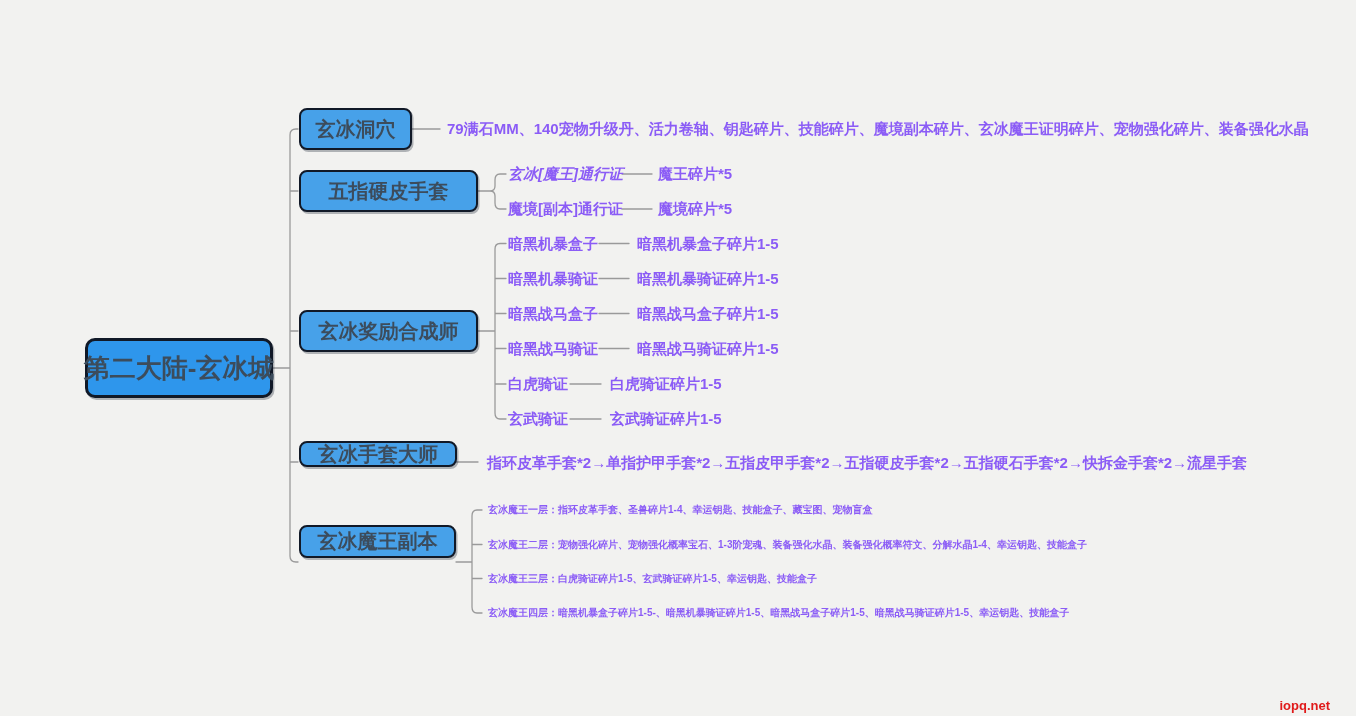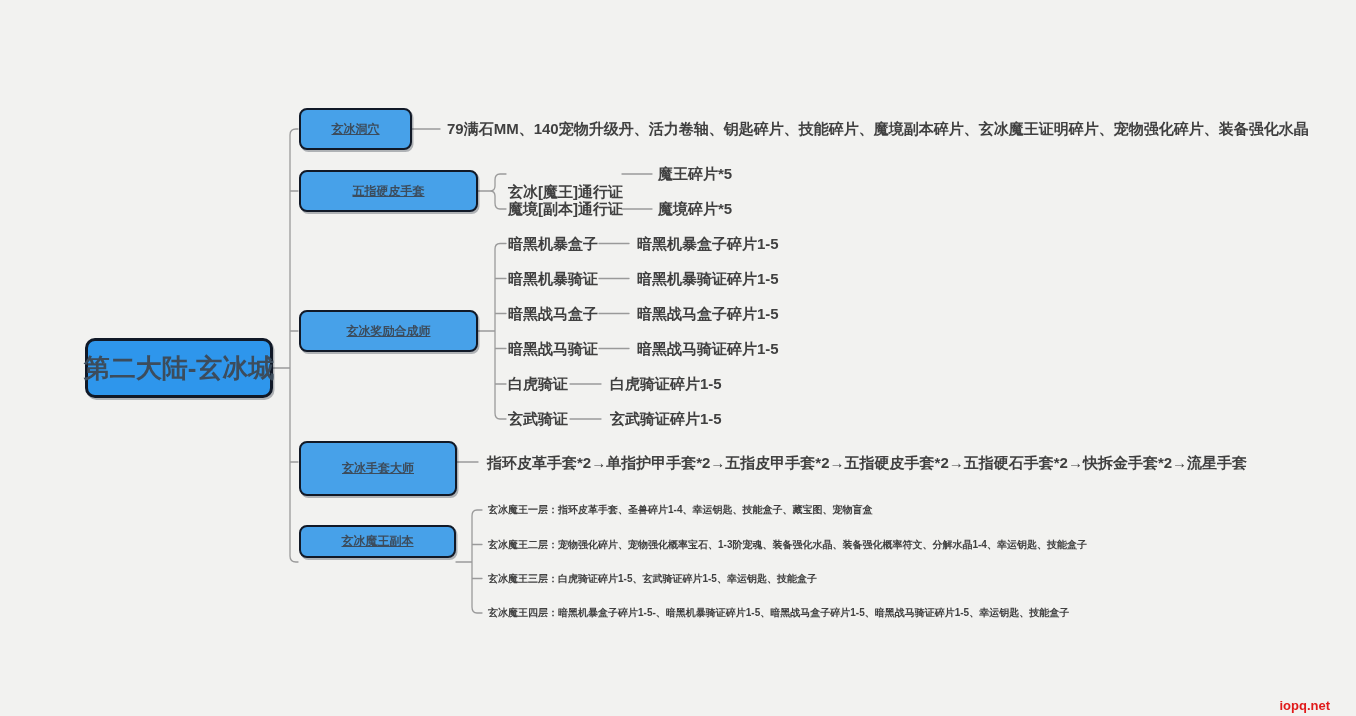--- a/index.html
+++ b/index.html
@@ -11,24 +11,24 @@
   svg.wires { position:absolute; left:0; top:0; width:1356px; height:716px; }
   .node-box {
     position:absolute; box-sizing:border-box;
     display:flex; align-items:center; justify-content:center;
     background:#47a1e9; border:2.5px solid #111927; border-radius:8px;
     color:#3c4c5c; font-weight:bold; white-space:nowrap;
     box-shadow:1.5px 2px 0 rgba(20,30,45,.30);
     cursor:default;
   }
   .root   { background:#2e96ec; border-width:3px; border-radius:10px; font-size:26px; }
-  .branch { font-size:12px;text-decoration:underline; }
+  .branch { font-size:20px; }
   .txt {
     position:absolute; transform:translateY(-50%);
-    white-space:nowrap; font-weight:bold; color:#404040;
+    white-space:nowrap; font-weight:bold; color:#8b5cf6;
   }
   .t15 { font-size:15px; }
   .t14 { font-size:10px; }
   .watermark {
     position:absolute; right:26px; bottom:3px;
     font-size:13px; font-weight:bold; color:#e01a1a;
   }
 </style>
 </head>
 <body>
@@ -49,40 +49,40 @@
 
     <path d="M456,562 H472 M472,516 V607 M472,516 Q472,510 477,510 H482 M472,607 Q472,613 477,613 H482 M472,544.5 H482 M472,578.5 H482"></path>
   </svg>
 
   <div class="node-box root" style="left:85px; top:338px; width:188px; height:60px;">第二大陆-玄冰城</div>
 
   <div class="node-box branch" style="left:299px; top:108px; width:113px; height:42px;">玄冰洞穴</div>
   <div class="txt t15" style="left:447px; top:129px;">79满石MM、140宠物升级丹、活力卷轴、钥匙碎片、技能碎片、魔境副本碎片、玄冰魔王证明碎片、宠物强化碎片、装备强化水晶</div>
 
   <div class="node-box branch" style="left:299px; top:170px; width:179px; height:42px;">五指硬皮手套</div>
-  <div class="txt t15" style="left:508px; top:192px;">玄冰[魔王]通行证</div>
+  <div class="txt t15" style="left:508px; top:174px;font-style:italic;">玄冰[魔王]通行证</div>
   <div class="txt t15" style="left:658px; top:174px;">魔王碎片*5</div>
   <div class="txt t15" style="left:508px; top:209px;">魔境[副本]通行证</div>
   <div class="txt t15" style="left:658px; top:209px;">魔境碎片*5</div>
 
   <div class="node-box branch" style="left:299px; top:310px; width:179px; height:42px;">玄冰奖励合成师</div>
   <div class="txt t15" style="left:508px; top:243.5px;">暗黑机暴盒子</div>
   <div class="txt t15" style="left:637px; top:243.5px;">暗黑机暴盒子碎片1-5</div>
   <div class="txt t15" style="left:508px; top:278.5px;">暗黑机暴骑证</div>
   <div class="txt t15" style="left:637px; top:278.5px;">暗黑机暴骑证碎片1-5</div>
   <div class="txt t15" style="left:508px; top:313.5px;">暗黑战马盒子</div>
   <div class="txt t15" style="left:637px; top:313.5px;">暗黑战马盒子碎片1-5</div>
   <div class="txt t15" style="left:508px; top:348.5px;">暗黑战马骑证</div>
   <div class="txt t15" style="left:637px; top:348.5px;">暗黑战马骑证碎片1-5</div>
   <div class="txt t15" style="left:508px; top:384px;">白虎骑证</div>
   <div class="txt t15" style="left:610px; top:384px;">白虎骑证碎片1-5</div>
   <div class="txt t15" style="left:508px; top:419px;">玄武骑证</div>
   <div class="txt t15" style="left:610px; top:419px;">玄武骑证碎片1-5</div>
 
-  <div class="node-box branch" style="left:299px; top:441px; width:158px; height:55px;">玄冰手套大师</div>
+  <div class="node-box branch" style="left:299px; top:441px; width:158px; height:26px;">玄冰手套大师</div>
   <div class="txt t15" style="left:487px; top:463px;">指环皮革手套*2→单指护甲手套*2→五指皮甲手套*2→五指硬皮手套*2→五指硬石手套*2→快拆金手套*2→流星手套</div>
 
   <div class="node-box branch" style="left:299px; top:525px; width:157px; height:33px;">玄冰魔王副本</div>
   <div class="txt t14" style="left:488px; top:510px;">玄冰魔王一层：指环皮革手套、圣兽碎片1-4、幸运钥匙、技能盒子、藏宝图、宠物盲盒</div>
   <div class="txt t14" style="left:488px; top:544.5px;">玄冰魔王二层：宠物强化碎片、宠物强化概率宝石、1-3阶宠魂、装备强化水晶、装备强化概率符文、分解水晶1-4、幸运钥匙、技能盒子</div>
   <div class="txt t14" style="left:488px; top:578.5px;">玄冰魔王三层：白虎骑证碎片1-5、玄武骑证碎片1-5、幸运钥匙、技能盒子</div>
   <div class="txt t14" style="left:488px; top:613px;text-align:center;">玄冰魔王四层：暗黑机暴盒子碎片1-5-、暗黑机暴骑证碎片1-5、暗黑战马盒子碎片1-5、暗黑战马骑证碎片1-5、幸运钥匙、技能盒子</div>
 
   <div class="watermark">iopq.net</div>
 

